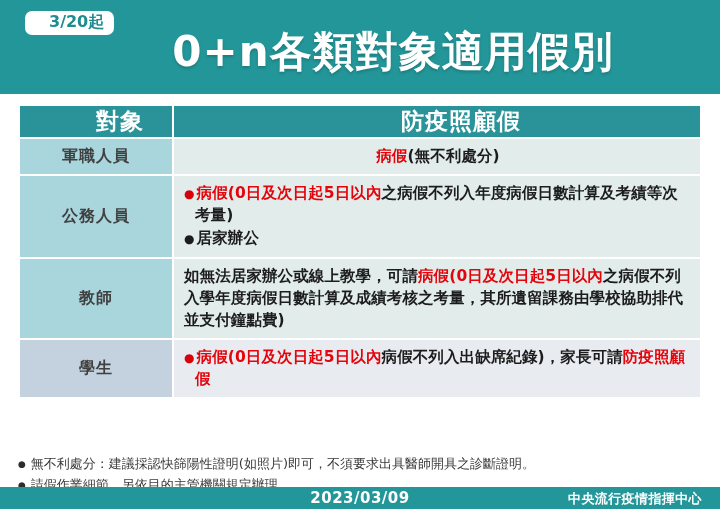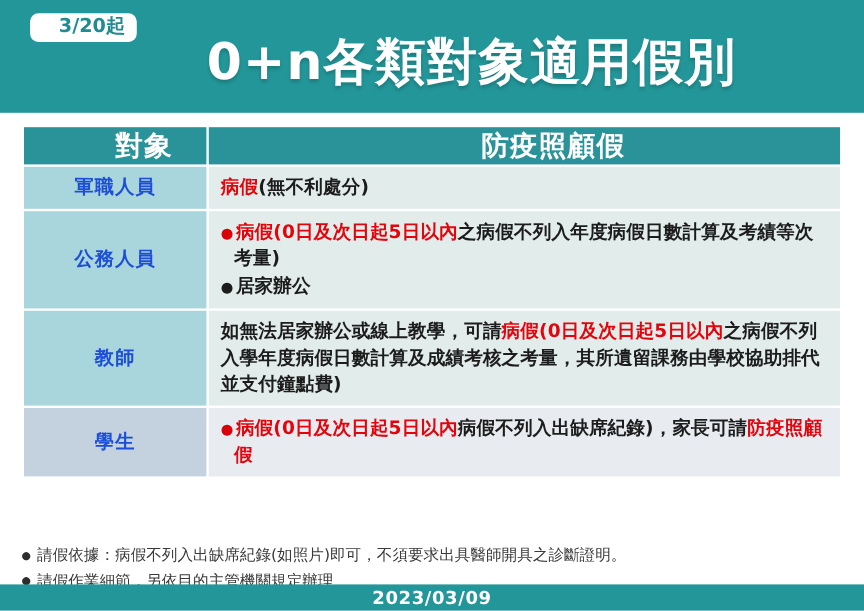--- a/index.html
+++ b/index.html
@@ -64,21 +64,21 @@
     vertical-align:middle;
     text-align:center;
     letter-spacing:1px;
     padding-left:48px;
   }
   .tbl td.subject {
     text-align:center;
     vertical-align:middle;
     font-size:16px;
     font-weight:bold;
-    color:#1d4ed8;
+    color:#404040;
     letter-spacing:1px;
     margin-top:21px;
   }
   .tbl td.detail {
     vertical-align:middle;
     padding:6px 8px 7px 10px;
     font-size:15.5px;
     font-weight:bold;
     color:#1c1c1c;
     line-height:1.43;
@@ -140,25 +140,25 @@
     position:absolute; left:0; top:487px;
     width:720px; height:22px;
     line-height:22px;
     text-align:center;
     color:#ffffff;
     font-size:15px;
     font-weight:bold;
     letter-spacing:0.5px;
   }
   .footer-org {
-    position:absolute; right:18px; top:467px;
+    position:absolute; right:18px; top:487px;
     height:22px; line-height:23px;
     color:#ffffff;
-    font-size:16px;
-    font-weight:normal;
+    font-size:13px;
+    font-weight:bold;
     letter-spacing:0.4px;
   }
 </style>
 </head>
 <body>
 
 <div id="poster">
 
   <div class="header-band"></div>
 
@@ -174,21 +174,21 @@
     <thead>
       <tr>
         <th>對象</th>
         <th>防疫照顧假</th>
       </tr>
     </thead>
     <tbody>
         <tr class="tint-teal">
           <td class="subject">軍職人員</td>
           <td class="detail">
-            <span class="bl" style="text-indent: 0px; padding-left: 0px;"><span class="red">病假</span><span class="blk">(無不利處分)</span></span>
+            <span class="bl" style="text-indent: 0px; padding-left: 0px; text-align: center;"><span class="red">病假</span><span class="blk">(無不利處分)</span></span>
           </td>
         </tr>
         <tr class="tint-teal">
           <td class="subject">公務人員</td>
           <td class="detail">
             <span class="bl dot"><span class="red">病假(0日及次日起5日以內</span><span class="blk">之病假不列入年度病假日數計算及考績等次考量)</span></span>
             <span class="bl dot-blk"><span class="blk">居家辦公</span></span>
           </td>
         </tr>
         <tr class="tint-teal">
@@ -200,21 +200,21 @@
         <tr class="tint-gray">
           <td class="subject">學生</td>
           <td class="detail">
             <span class="bl dot"><span class="red">病假(0日及次日起5日以內</span><span class="blk">病假不列入出缺席紀錄)，家長可請</span><span class="red">防疫照顧假</span></span>
           </td>
         </tr>
       </tbody>
   </table>
 
   <div class="notes">
-      <div class="note">請假依據：病假不列入出缺席紀錄(如照片)即可，不須要求出具醫師開具之診斷證明。</div>
+      <div class="note">無不利處分：建議採認快篩陽性證明(如照片)即可，不須要求出具醫師開具之診斷證明。</div>
       <div class="note">請假作業細節，另依目的主管機關規定辦理</div>
     </div>
 
   <div class="footer-band"></div>
   <div class="footer-date">2023/03/09</div>
   <div class="footer-org">中央流行疫情指揮中心</div>
 
 </div>
 
 </body></html>

